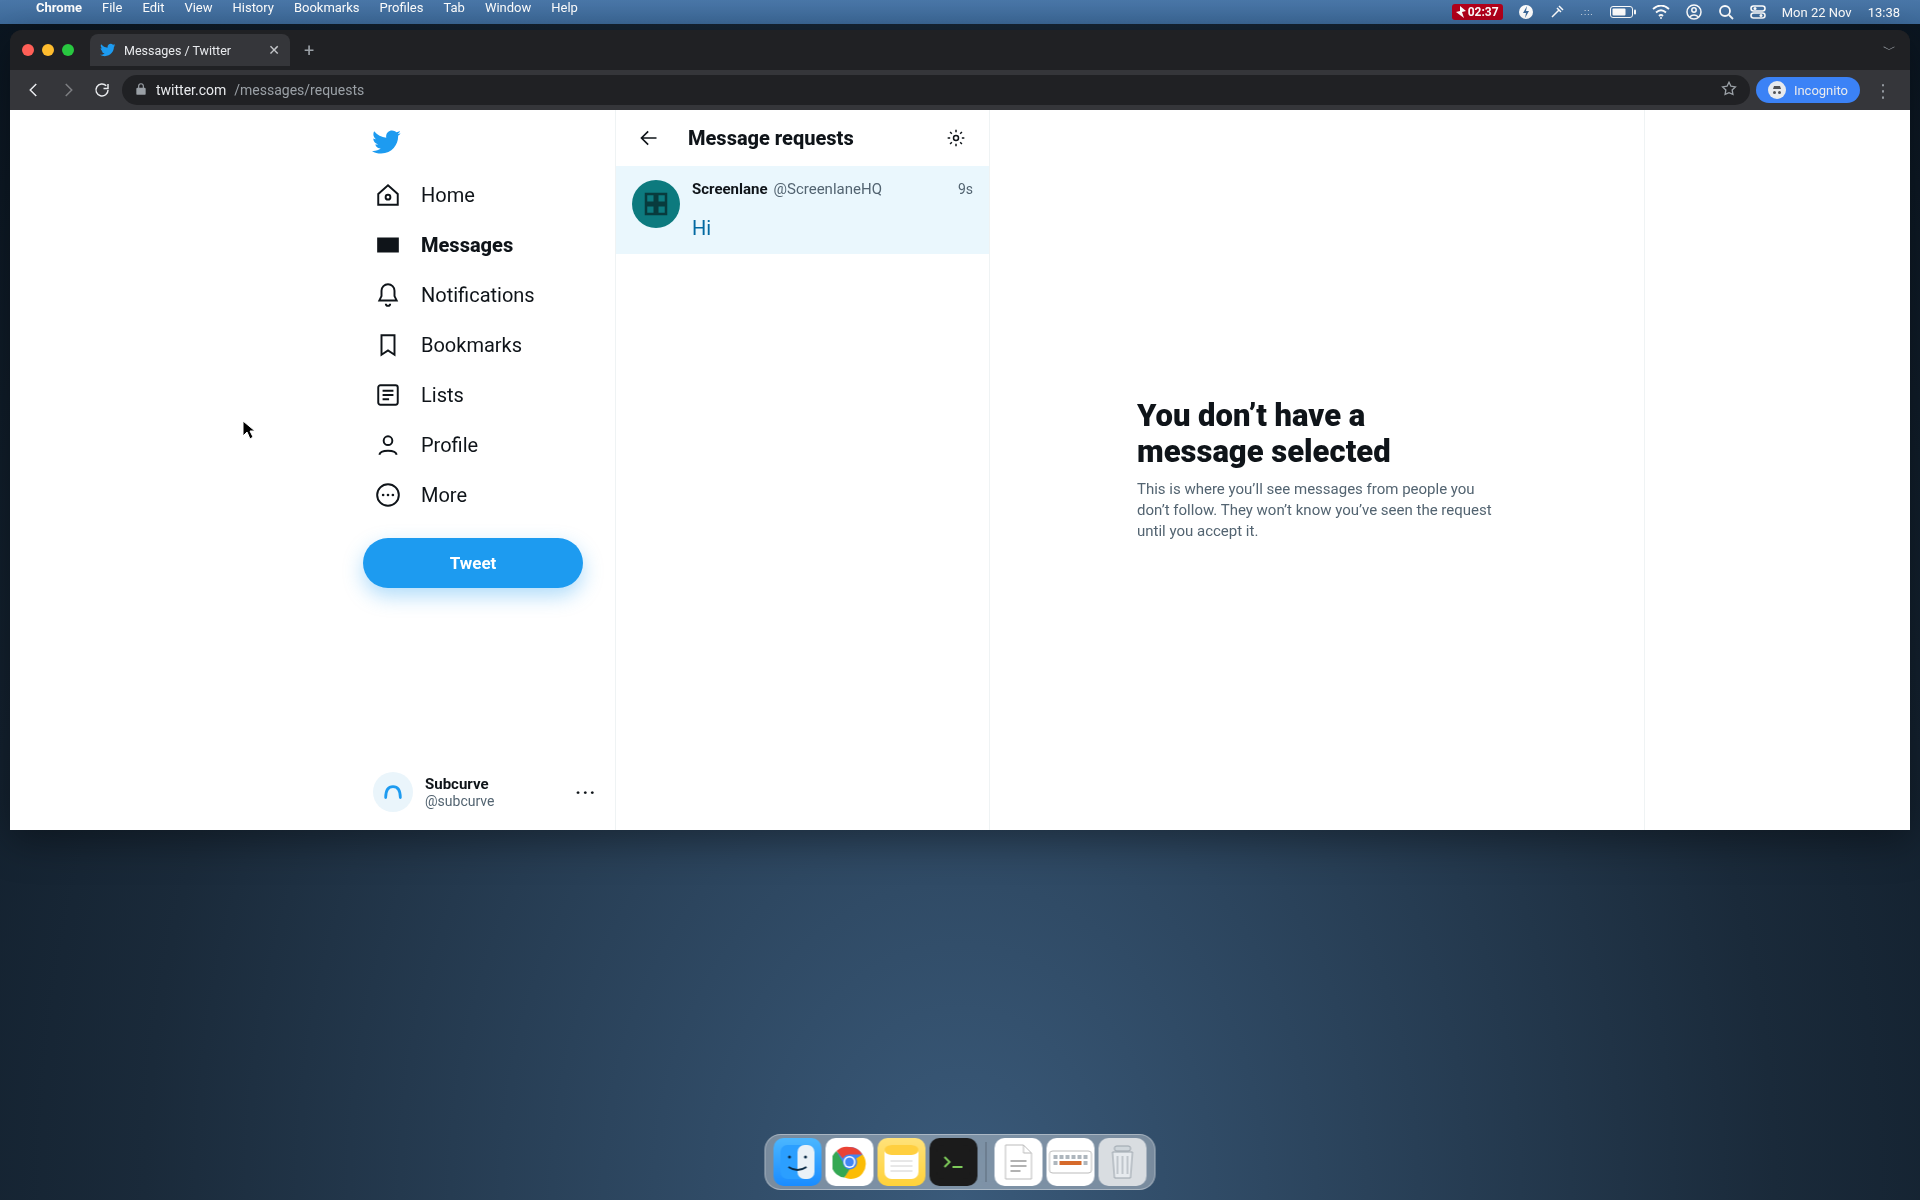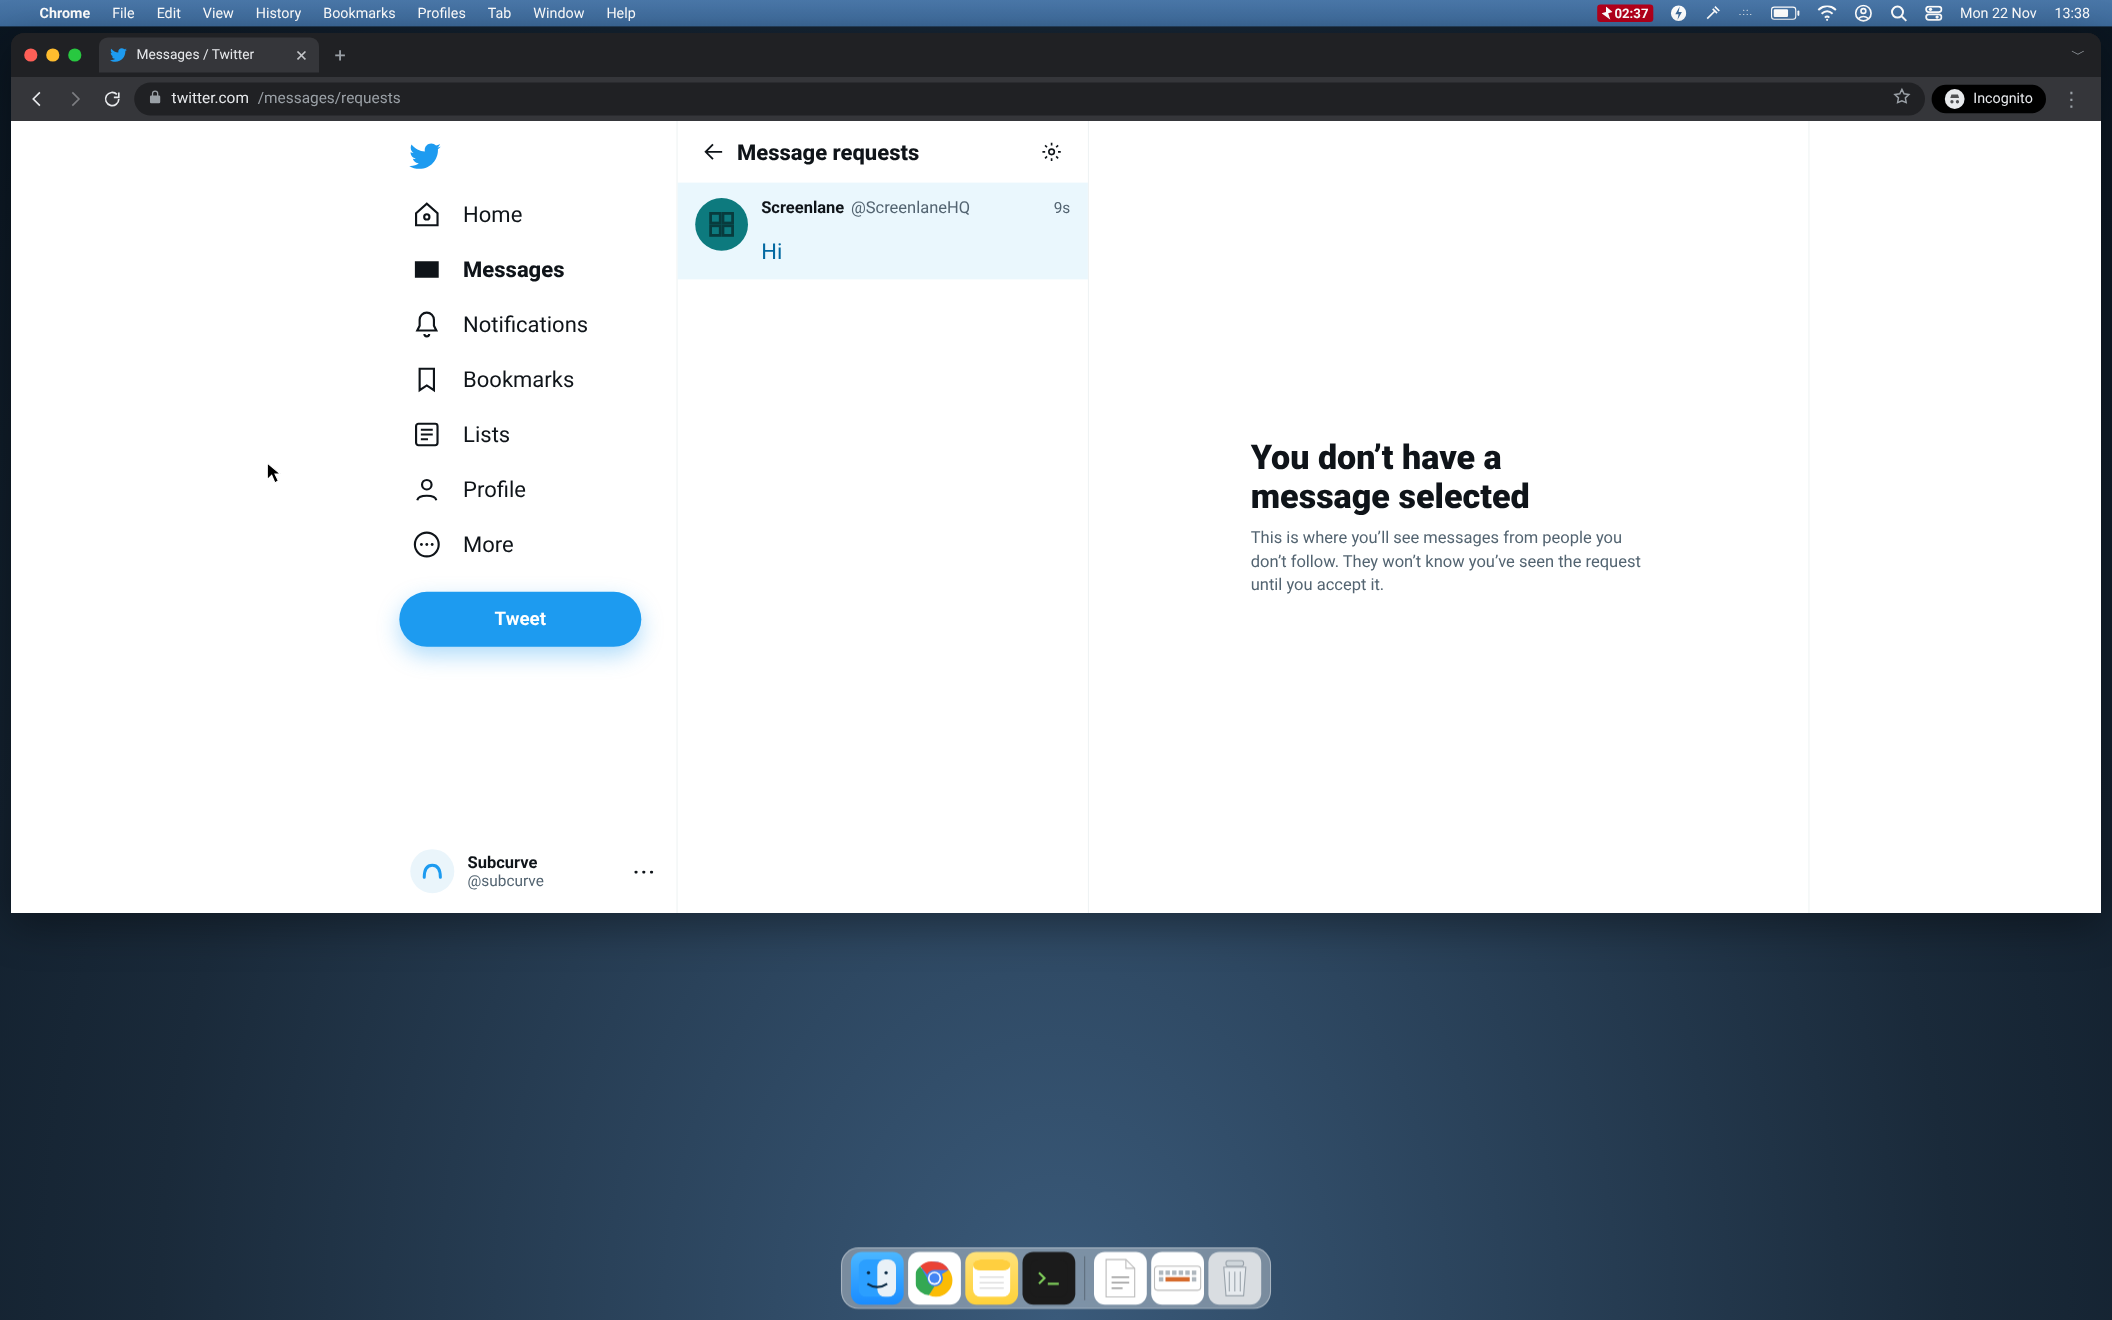--- a/index.html
+++ b/index.html
@@ -12,21 +12,21 @@
   .mac-menubar {
     height: 24px;
     background: linear-gradient(#4a77a8, #3d6a9a);
     display: flex;
     align-items: center;
     color: #fff;
     font-size: 13px;
     padding: 0 12px;
     justify-content: space-between;
   }
-  .mac-menubar .left, .mac-menubar .right { display: flex; align-items: center; height: 100%; }
+  .mac-menubar .left, .mac-menubar .right { display: flex; height: 100%; }
   .mac-menubar .item { padding: 0 10px; cursor: default; }
   .mac-menubar .apple { font-size: 15px; padding: 0 10px 0 4px; }
   .mac-menubar .app { font-weight: 700; }
   .mac-menubar .right .sitem { padding: 0 8px; display:flex; align-items:center; }
   .mac-menubar .timer-badge { background:#b3001b; color:#fff; border-radius:3px; padding:1px 4px; font-weight:700; font-size:12px; display:flex; align-items:center;}
   .mac-menubar .timer-badge svg { margin-right:2px; }
 
   
   .browser-window {
     position: absolute;
@@ -70,21 +70,21 @@
     display:flex; align-items:center;
     padding:0 10px; gap:6px;
   }
   .nav-icn { width:28px; height:28px; display:flex; align-items:center; justify-content:center; color:#9aa0a6; border-radius:50%; }
   .addr {
     flex:1; height:30px; background:#202124; border-radius:15px;
     display:flex; align-items:center; padding:0 12px; color:#9aa0a6; font-size:14px; gap:8px;
   }
   .addr .lock { color:#9aa0a6; }
   .addr .host { color:#e8eaed; }
-  .incognito { display:flex; align-items:center; color:#e8eaed; font-size:13px; gap:8px; background:#000000; border-radius:16px; padding:4px 12px; }
+  .incognito { display:flex; align-items:center; color:#e8eaed; font-size:13px; gap:8px; background:#3b82f6; border-radius:16px; padding:4px 12px; }
   .incognito .ig-ico{ width:18px; height:18px; background:#e8eaed; border-radius:50%; display:flex; align-items:center; justify-content:center;}
   .kebab { color:#9aa0a6; font-size:18px; padding:0 8px; }
 
   
   .viewport {
     position:absolute; top:80px; left:0; right:0; bottom:0;
     background:#fff;
     display:flex; justify-content:center;
   }
 
@@ -117,21 +117,21 @@
     padding:10px; border-radius:9999px; cursor:pointer;
   }
   .account-switcher .ava { width:40px; height:40px; border-radius:50%; background:#eaf5fb; display:flex; align-items:center; justify-content:center; color:#1d9bf0; font-weight:700; }
   .account-switcher .who .nm{font-weight:700; font-size:15px; color:#0f1419;}
   .account-switcher .who .hd{color:#536471; font-size:14px;}
   .account-switcher .more{margin-left:auto; color:#0f1419; letter-spacing:2px; font-weight:900;}
 
   
   .midcol { border-left:1px solid #eff3f4; border-right:1px solid #eff3f4; display:flex; flex-direction:column; }
   .midheader {
-    height:56px; display:flex; align-items:center; padding:0 16px; gap:4px;
+    height:56px; display:flex; align-items:center; padding:0 16px; gap:22px;
   }
   .midheader .back{ width:34px; height:34px; display:flex; align-items:center; justify-content:center; border-radius:50%; cursor:pointer; }
   .midheader h2 { font-size:20px; font-weight:800; color:#0f1419; flex:1; }
   .midheader .settings{ width:34px; height:34px; display:flex; align-items:center; justify-content:center; cursor:pointer; color:#0f1419; }
 
   .req-item {
     display:flex; gap:12px; padding:14px 16px;
     background:#eaf7fd; cursor:pointer;
   }
   .req-item .ava { width:48px; height:48px; border-radius:50%; background:#0d7a7e; display:flex; align-items:center; justify-content:center; color:#fff; }

